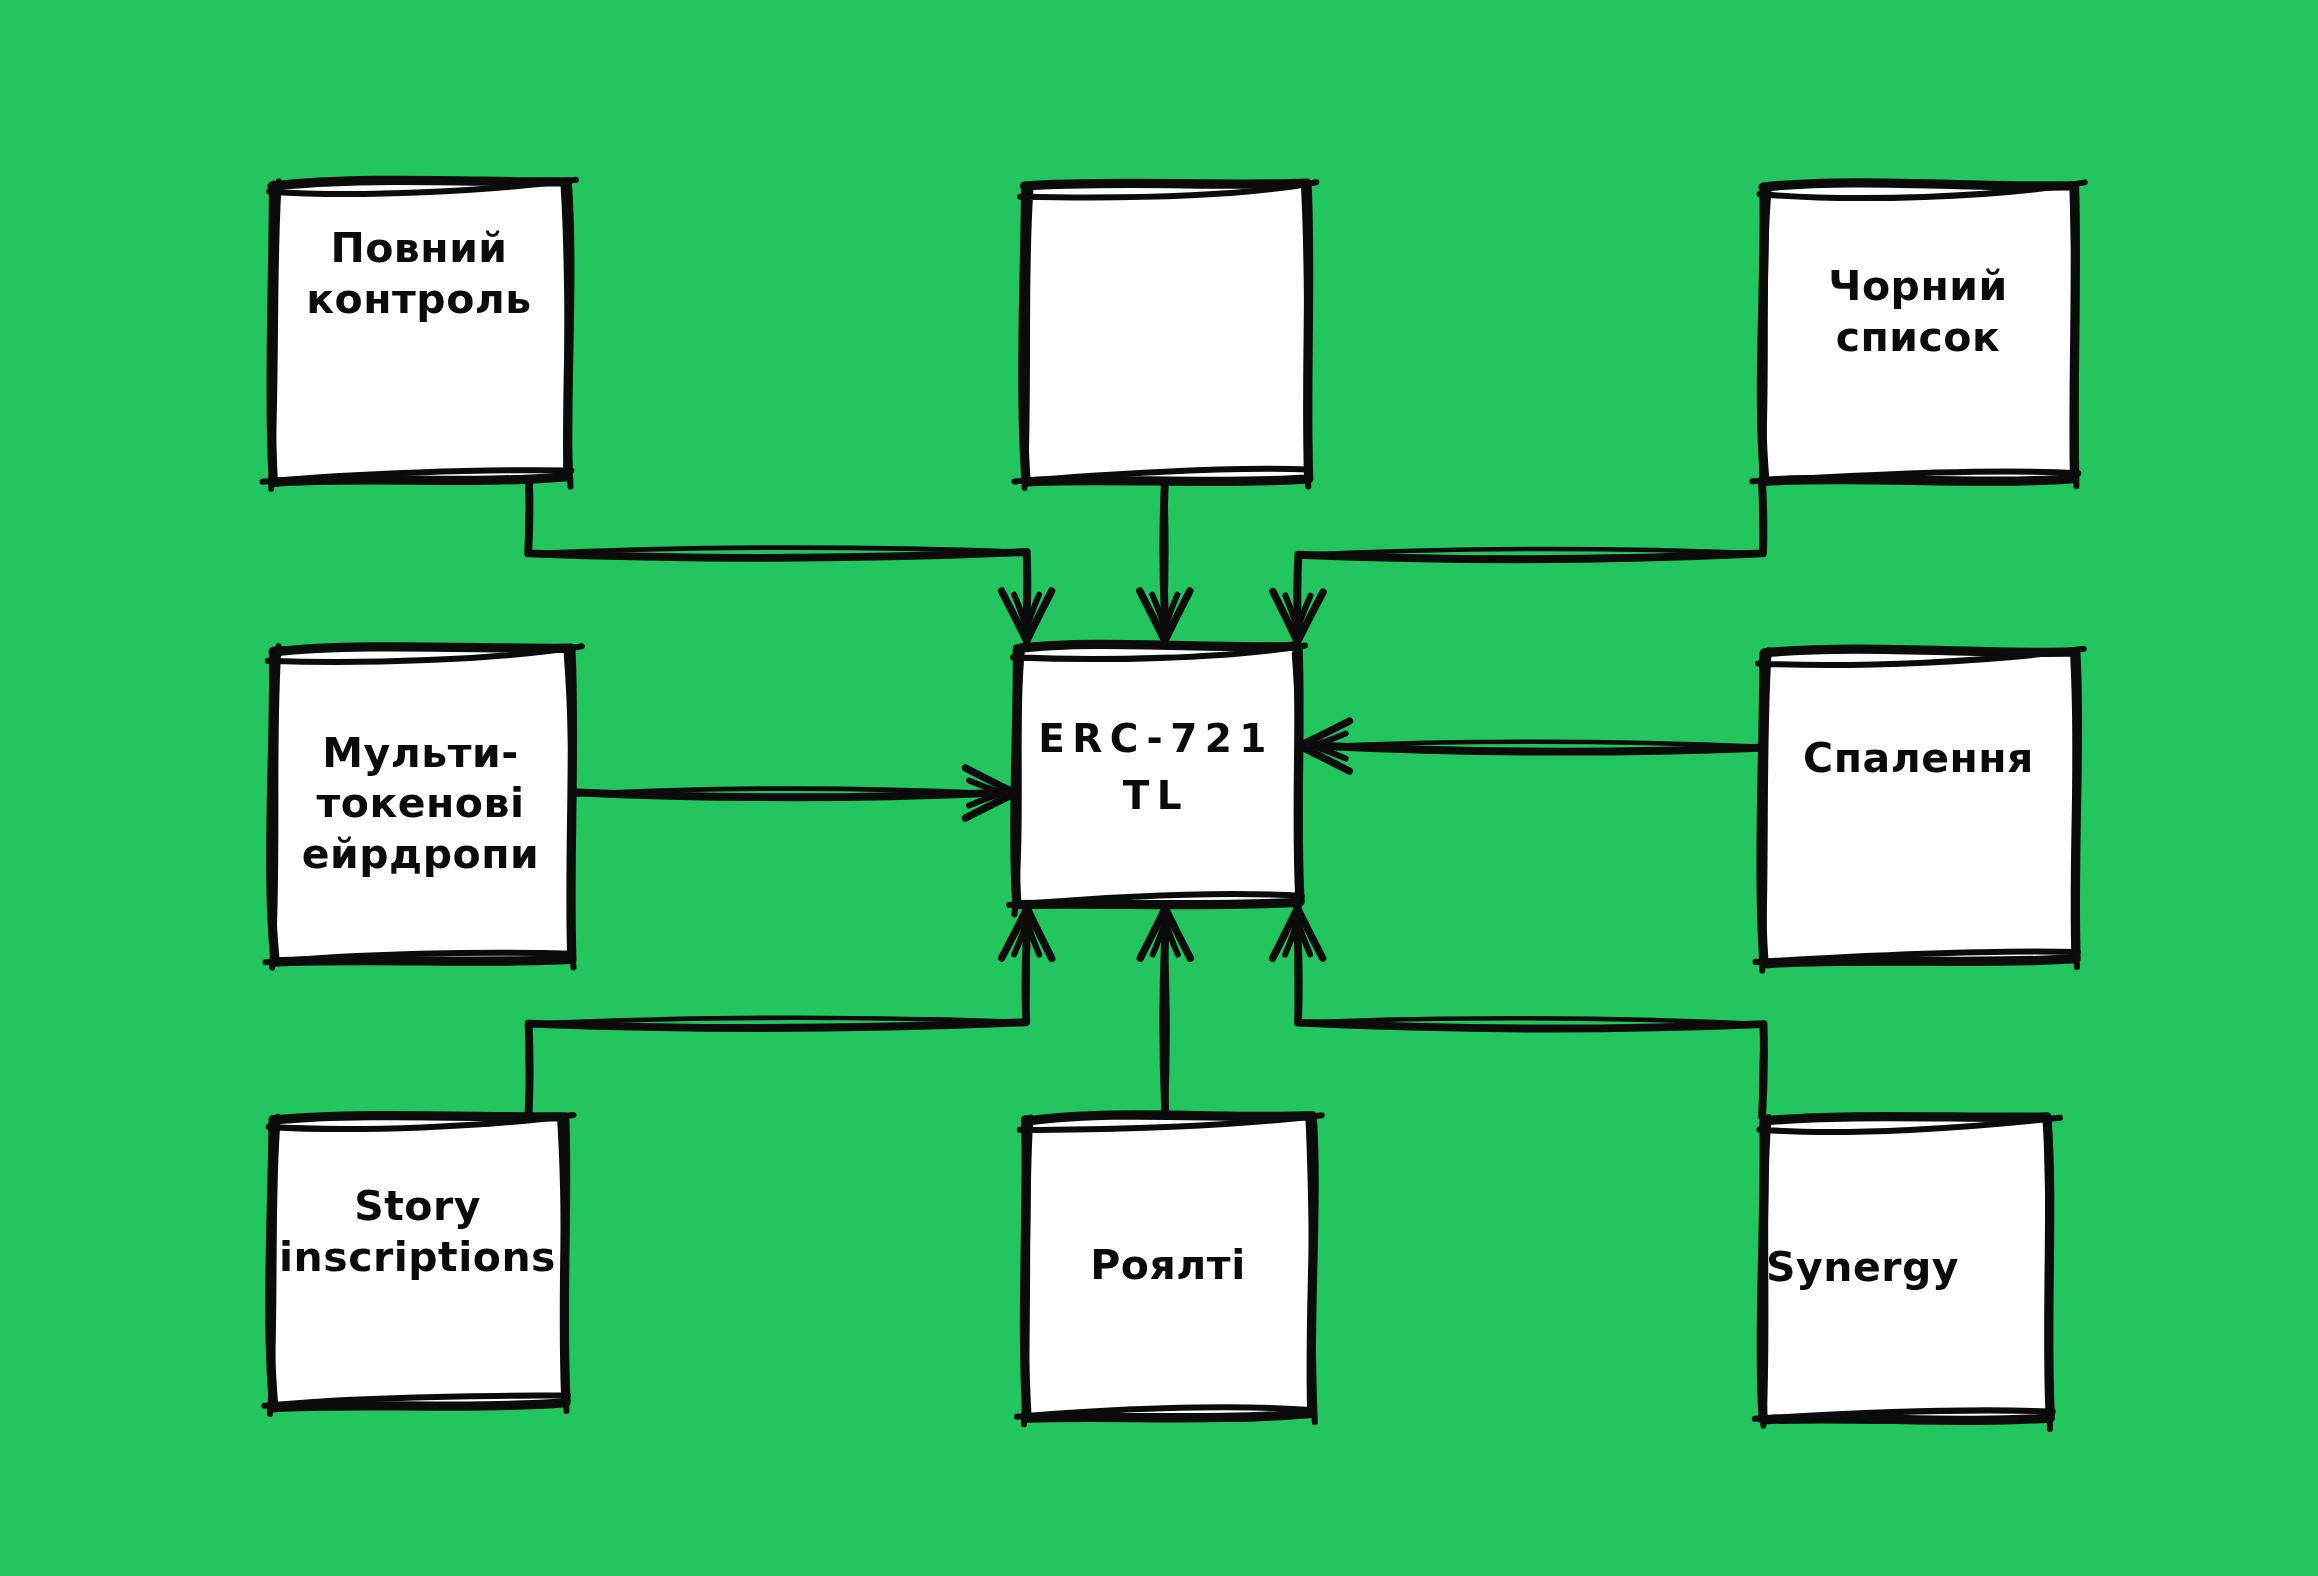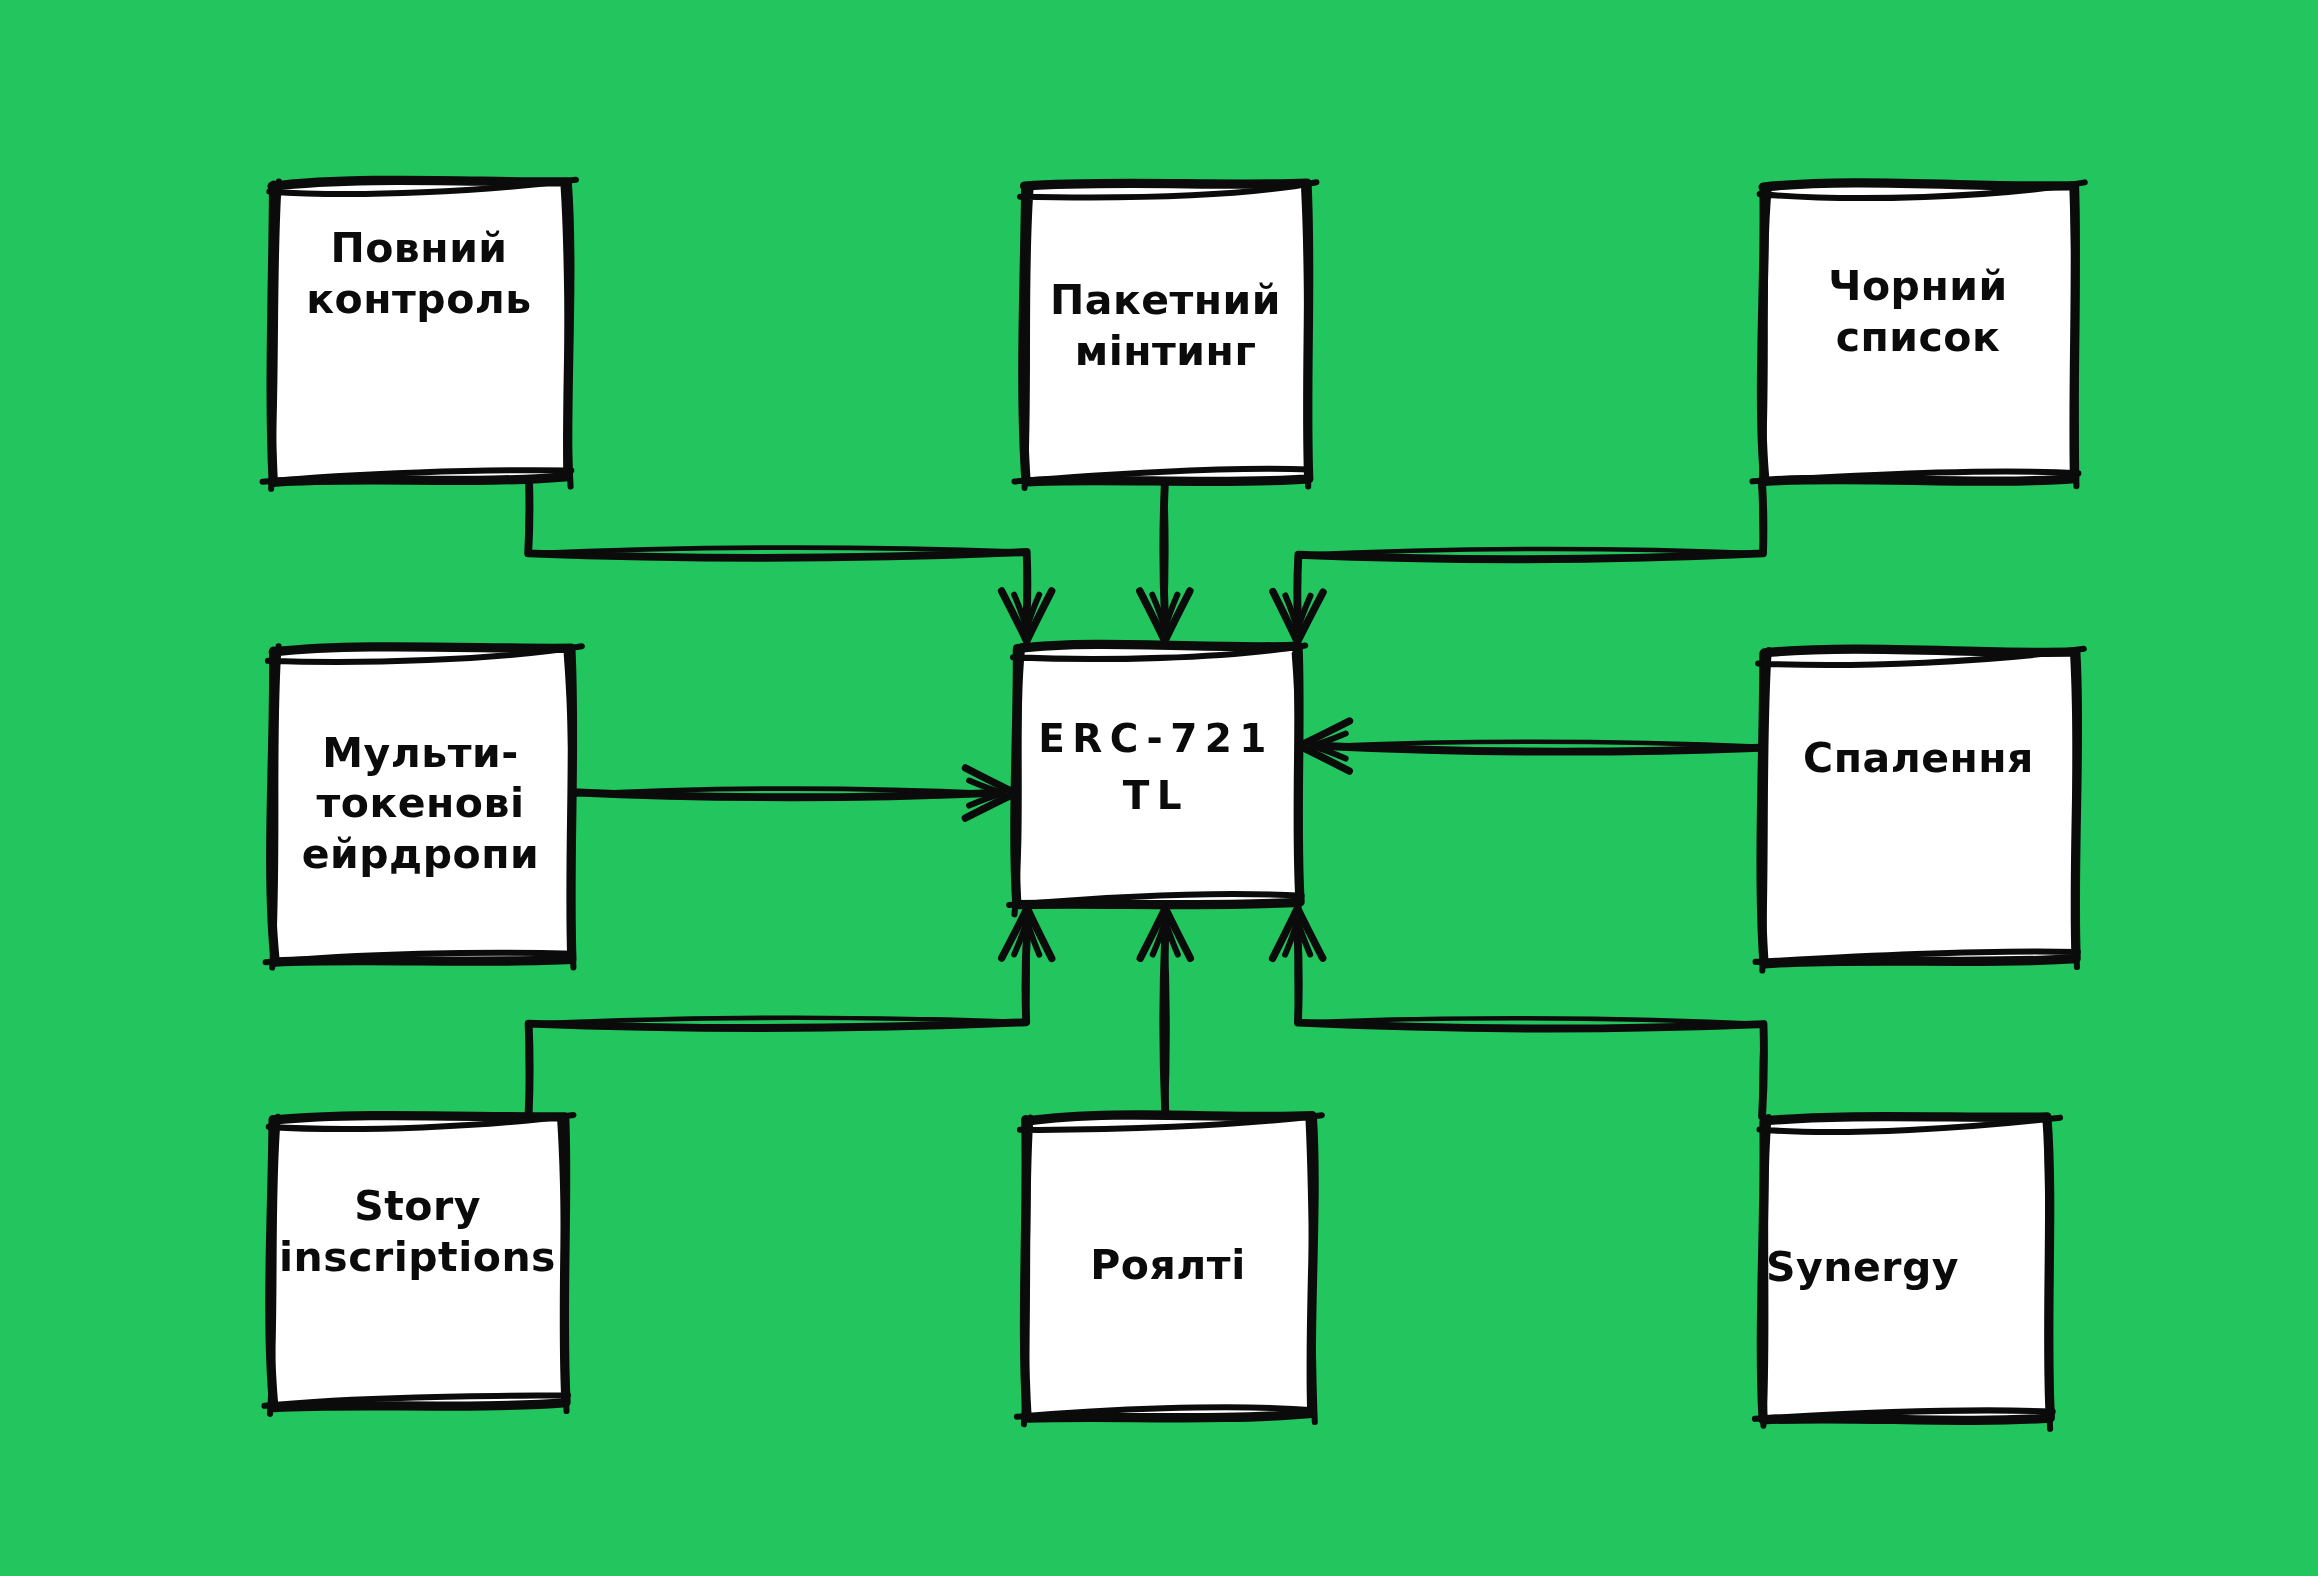--- a/index.html
+++ b/index.html
@@ -120,24 +120,20 @@
         <path d="M 2744.4376859323593 2066.217736585642 Q 2778.1702030005063 2000.0806267890446 2798 1958 Q 2818.1698751840504 1999.9186847963986 2852.436800827929 2065.7804932054983" fill="none" stroke="#0b0b0b" stroke-width="16" stroke-linecap="round" stroke-linejoin="round"></path>
         <path d="M 2771.405076257722 2058.108491303897 Q 2789.234889648039 2016.0359616144847 2798.1052622952197 1983.999786919304 Q 2807.234742130634 2015.9630877177942 2825.4046337055074 2057.8898696138253" fill="none" stroke="#0b0b0b" stroke-width="13" stroke-linecap="round" stroke-linejoin="round"></path>
       </g>
     </svg>
 
   <div class="label" style="left:270px;top:123px;width:298px;height:301px;">
     <span class="line">Повний</span>
     <span class="line">контроль</span>
   </div>
 
-  <div class="label" style="left:1023px;top:176px;width:285px;height:299px;">
-    <span class="line">Пакетний</span>
-    <span class="line">мінтинг</span>
-  </div>
 
   <div class="label" style="left:1761px;top:162px;width:314px;height:299px;">
     <span class="line">Чорний</span>
     <span class="line">список</span>
   </div>
 
   <div class="label" style="left:270px;top:645px;width:301px;height:317px;text-align:right;">
     <span class="line">Мульти-</span>
     <span class="line">токенові</span>
     <span class="line">ейрдропи</span>

